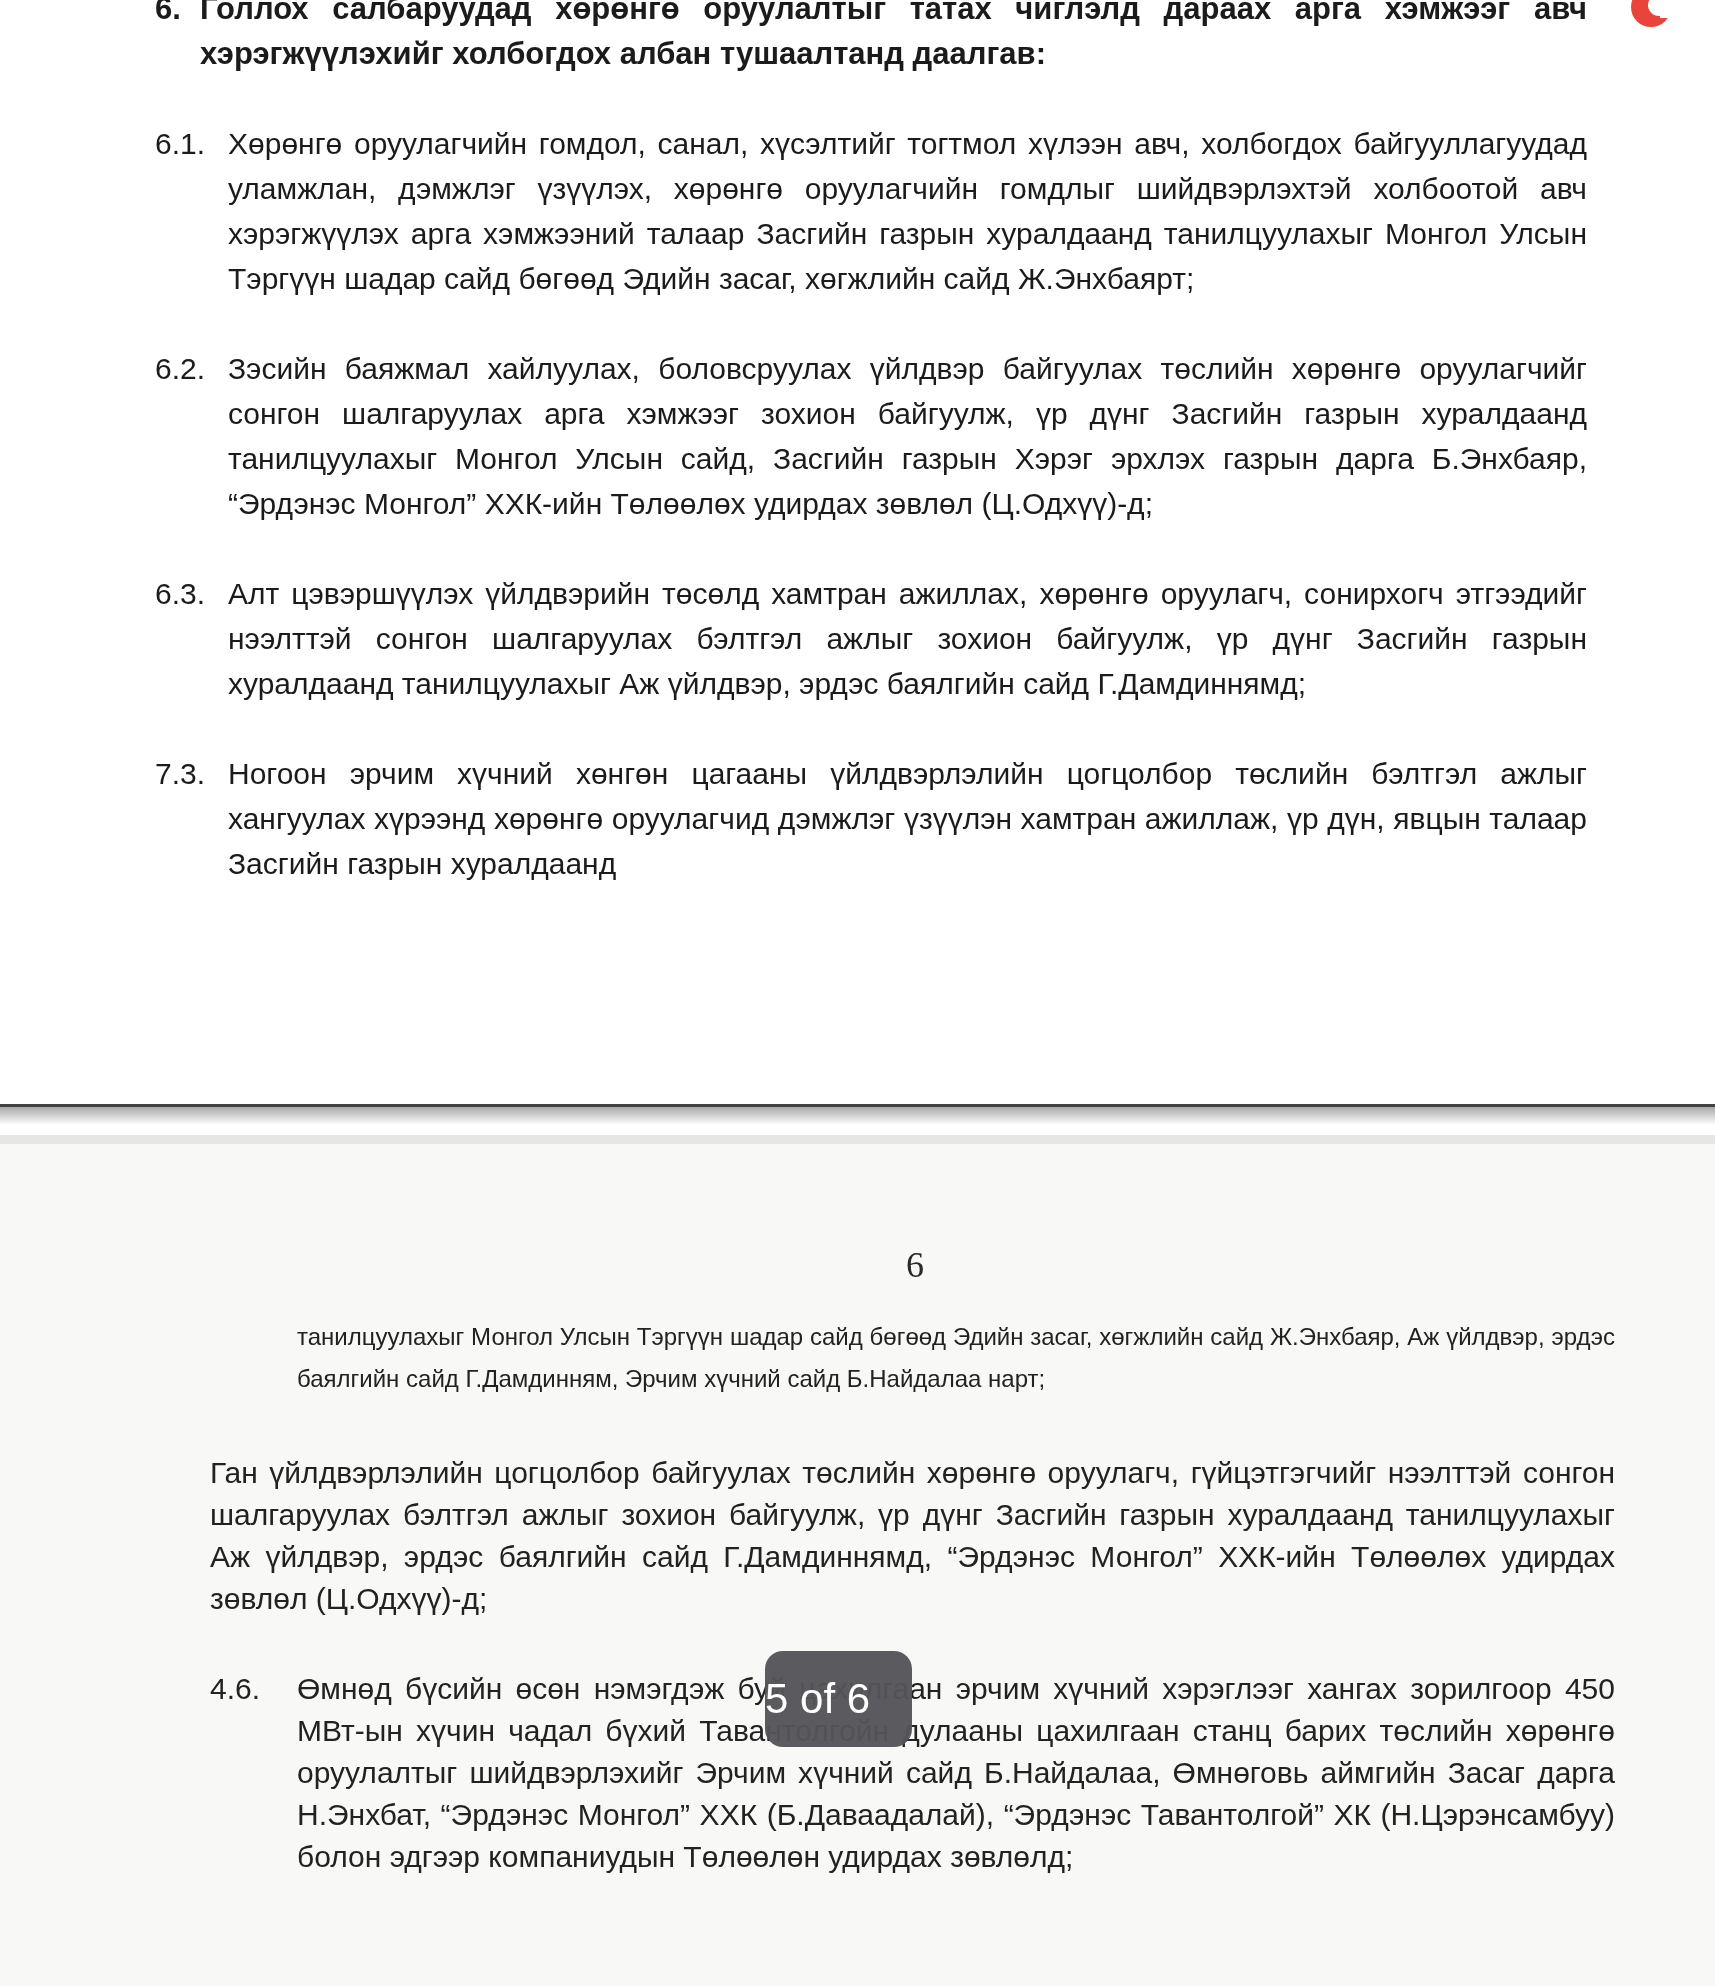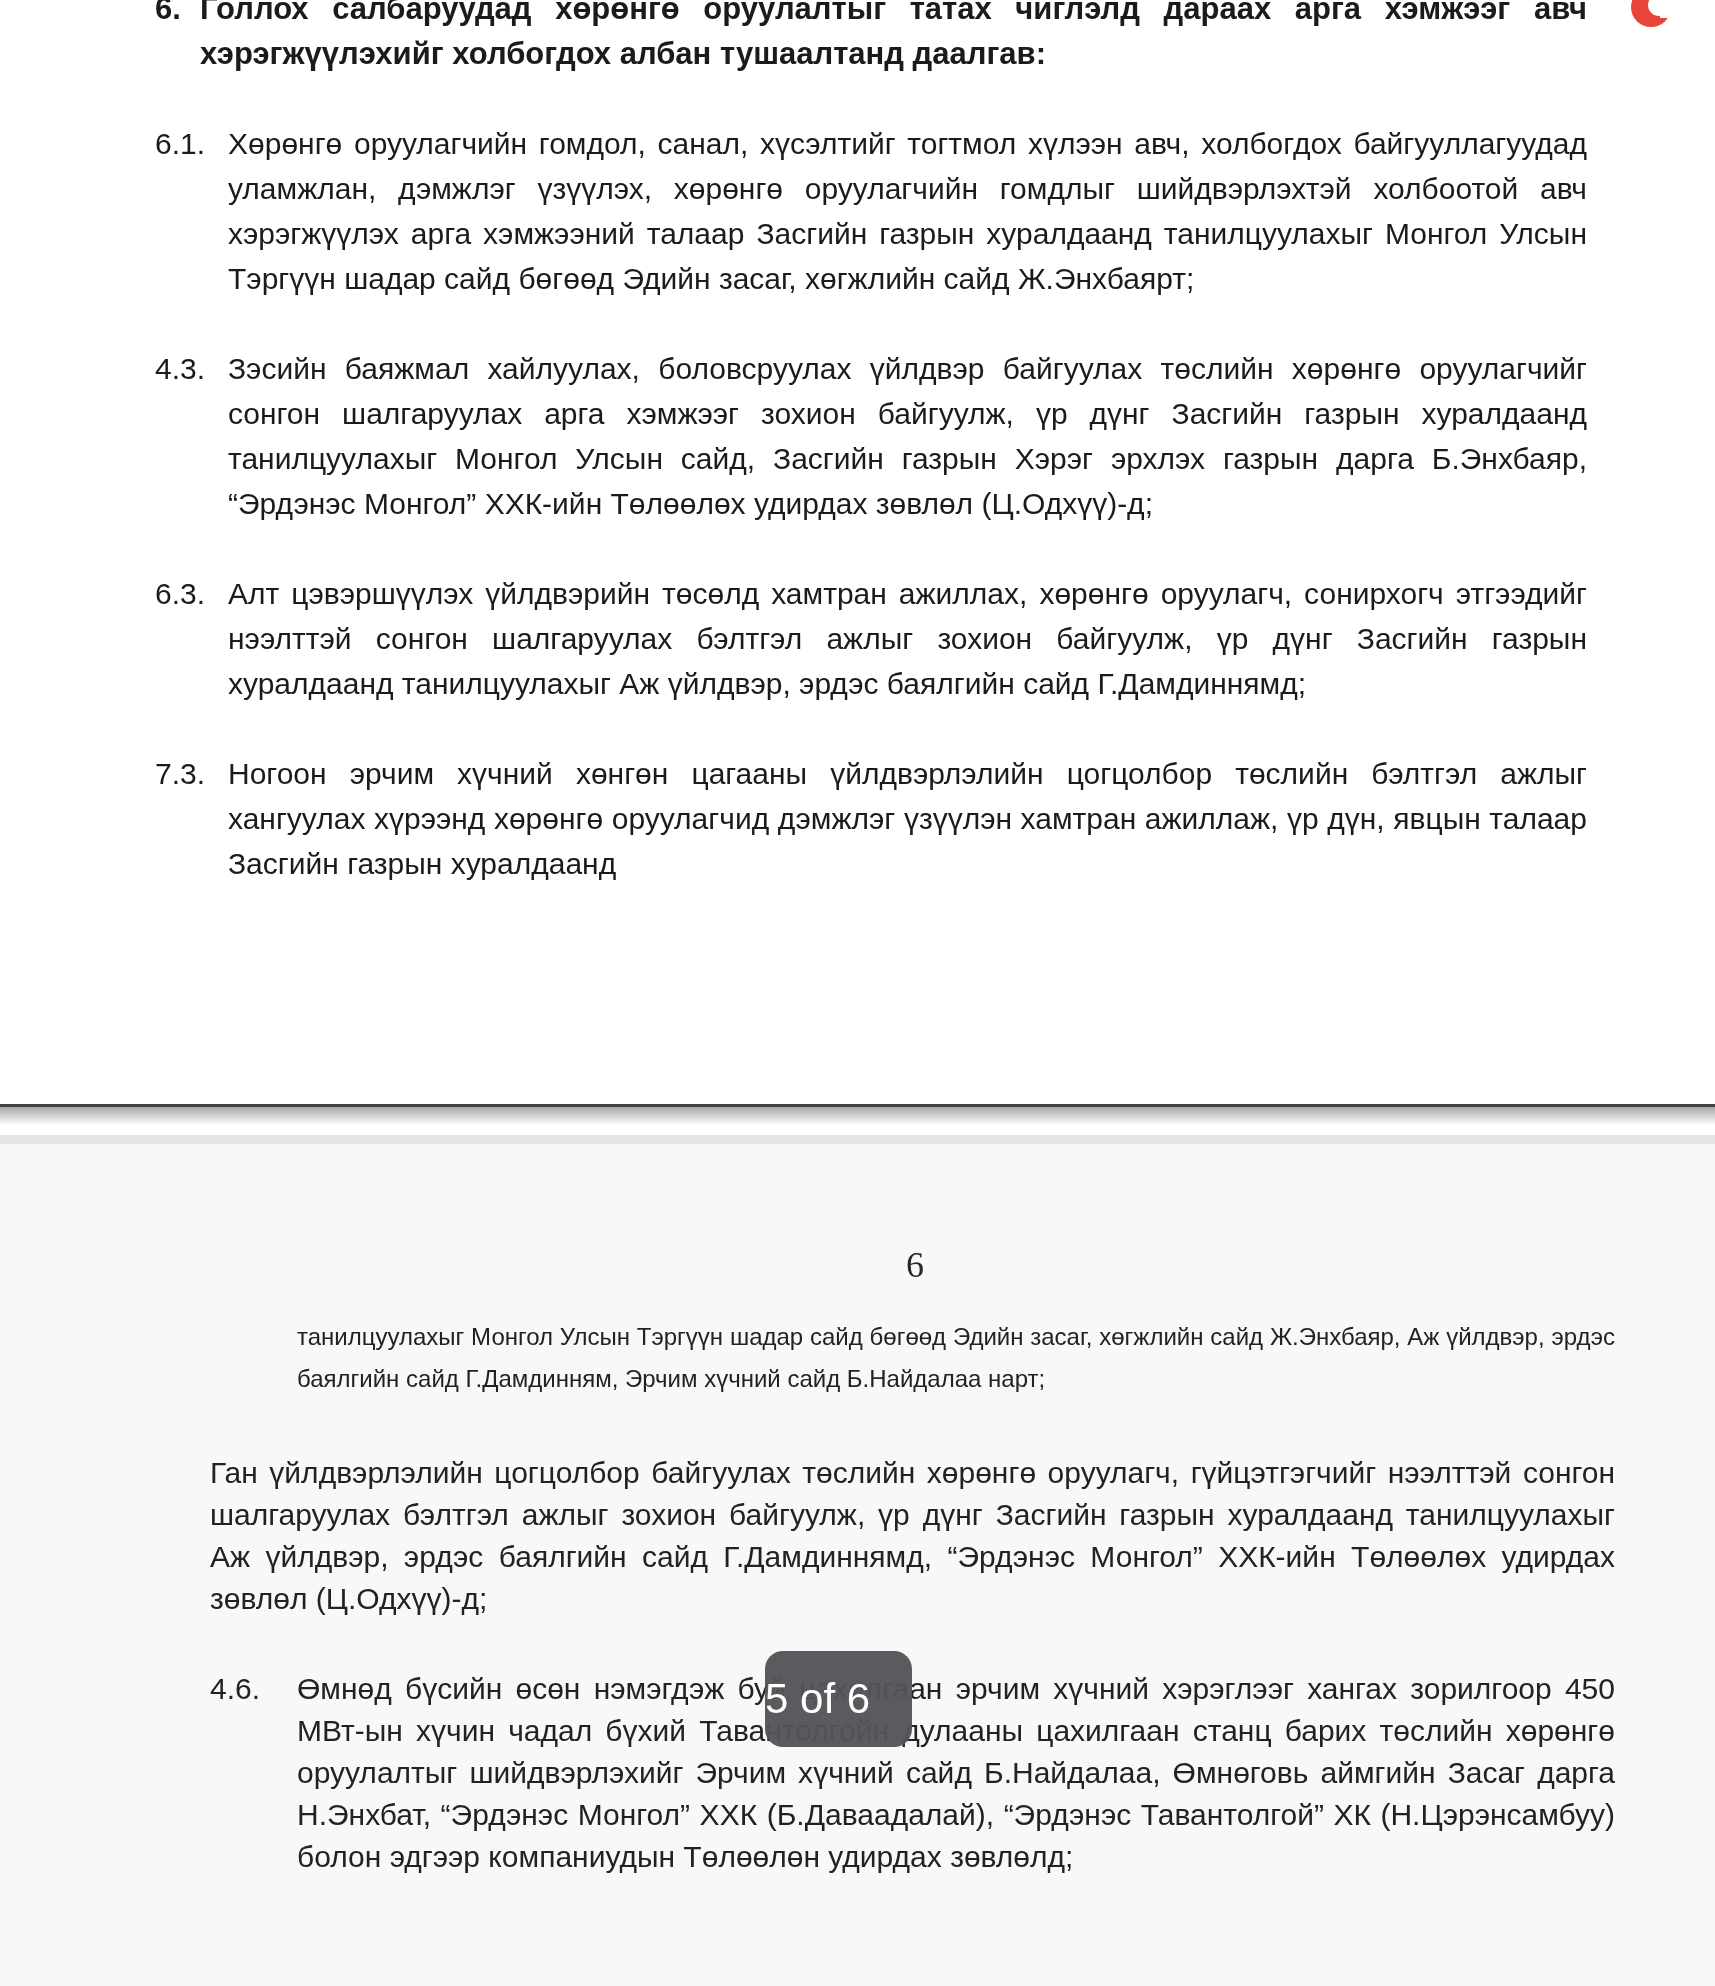--- a/index.html
+++ b/index.html
@@ -51,21 +51,21 @@
   <div class="p5-content">
     <div class="doc-heading">
       <span class="h-num">6.</span>
       <span class="h-text">Голлох салбаруудад хөрөнгө оруулалтыг татах чиглэлд дараах арга хэмжээг авч хэрэгжүүлэхийг холбогдох албан тушаалтанд даалгав:</span>
     </div>
     <div class="item">
       <span class="item-num">6.1.</span>
       <span class="item-text">Хөрөнгө оруулагчийн гомдол, санал, хүсэлтийг тогтмол хүлээн авч, холбогдох байгууллагуудад уламжлан, дэмжлэг үзүүлэх, хөрөнгө оруулагчийн гомдлыг шийдвэрлэхтэй холбоотой авч хэрэгжүүлэх арга хэмжээний талаар Засгийн газрын хуралдаанд танилцуулахыг Монгол Улсын Тэргүүн шадар сайд бөгөөд Эдийн засаг, хөгжлийн сайд Ж.Энхбаярт;</span>
     </div>
     <div class="item">
-      <span class="item-num">4.3.</span>
+      <span class="item-num">6.2.</span>
       <span class="item-text">Зэсийн баяжмал хайлуулах, боловсруулах үйлдвэр байгуулах төслийн хөрөнгө оруулагчийг сонгон шалгаруулах арга хэмжээг зохион байгуулж, үр дүнг Засгийн газрын хуралдаанд танилцуулахыг Монгол Улсын сайд, Засгийн газрын Хэрэг эрхлэх газрын дарга Б.Энхбаяр, “Эрдэнэс Монгол” ХХК-ийн Төлөөлөх удирдах зөвлөл (Ц.Одхүү)-д;</span>
     </div>
     <div class="item">
       <span class="item-num">6.3.</span>
       <span class="item-text">Алт цэвэршүүлэх үйлдвэрийн төсөлд хамтран ажиллах, хөрөнгө оруулагч, сонирхогч этгээдийг нээлттэй сонгон шалгаруулах бэлтгэл ажлыг зохион байгуулж, үр дүнг Засгийн газрын хуралдаанд танилцуулахыг Аж үйлдвэр, эрдэс баялгийн сайд Г.Дамдиннямд;</span>
     </div>
     <div class="item">
       <span class="item-num">7.3.</span>
       <span class="item-text">Ногоон эрчим хүчний хөнгөн цагааны үйлдвэрлэлийн цогцолбор төслийн бэлтгэл ажлыг хангуулах хүрээнд хөрөнгө оруулагчид дэмжлэг үзүүлэн хамтран ажиллаж, үр дүн, явцын талаар Засгийн газрын хуралдаанд</span>
     </div>

